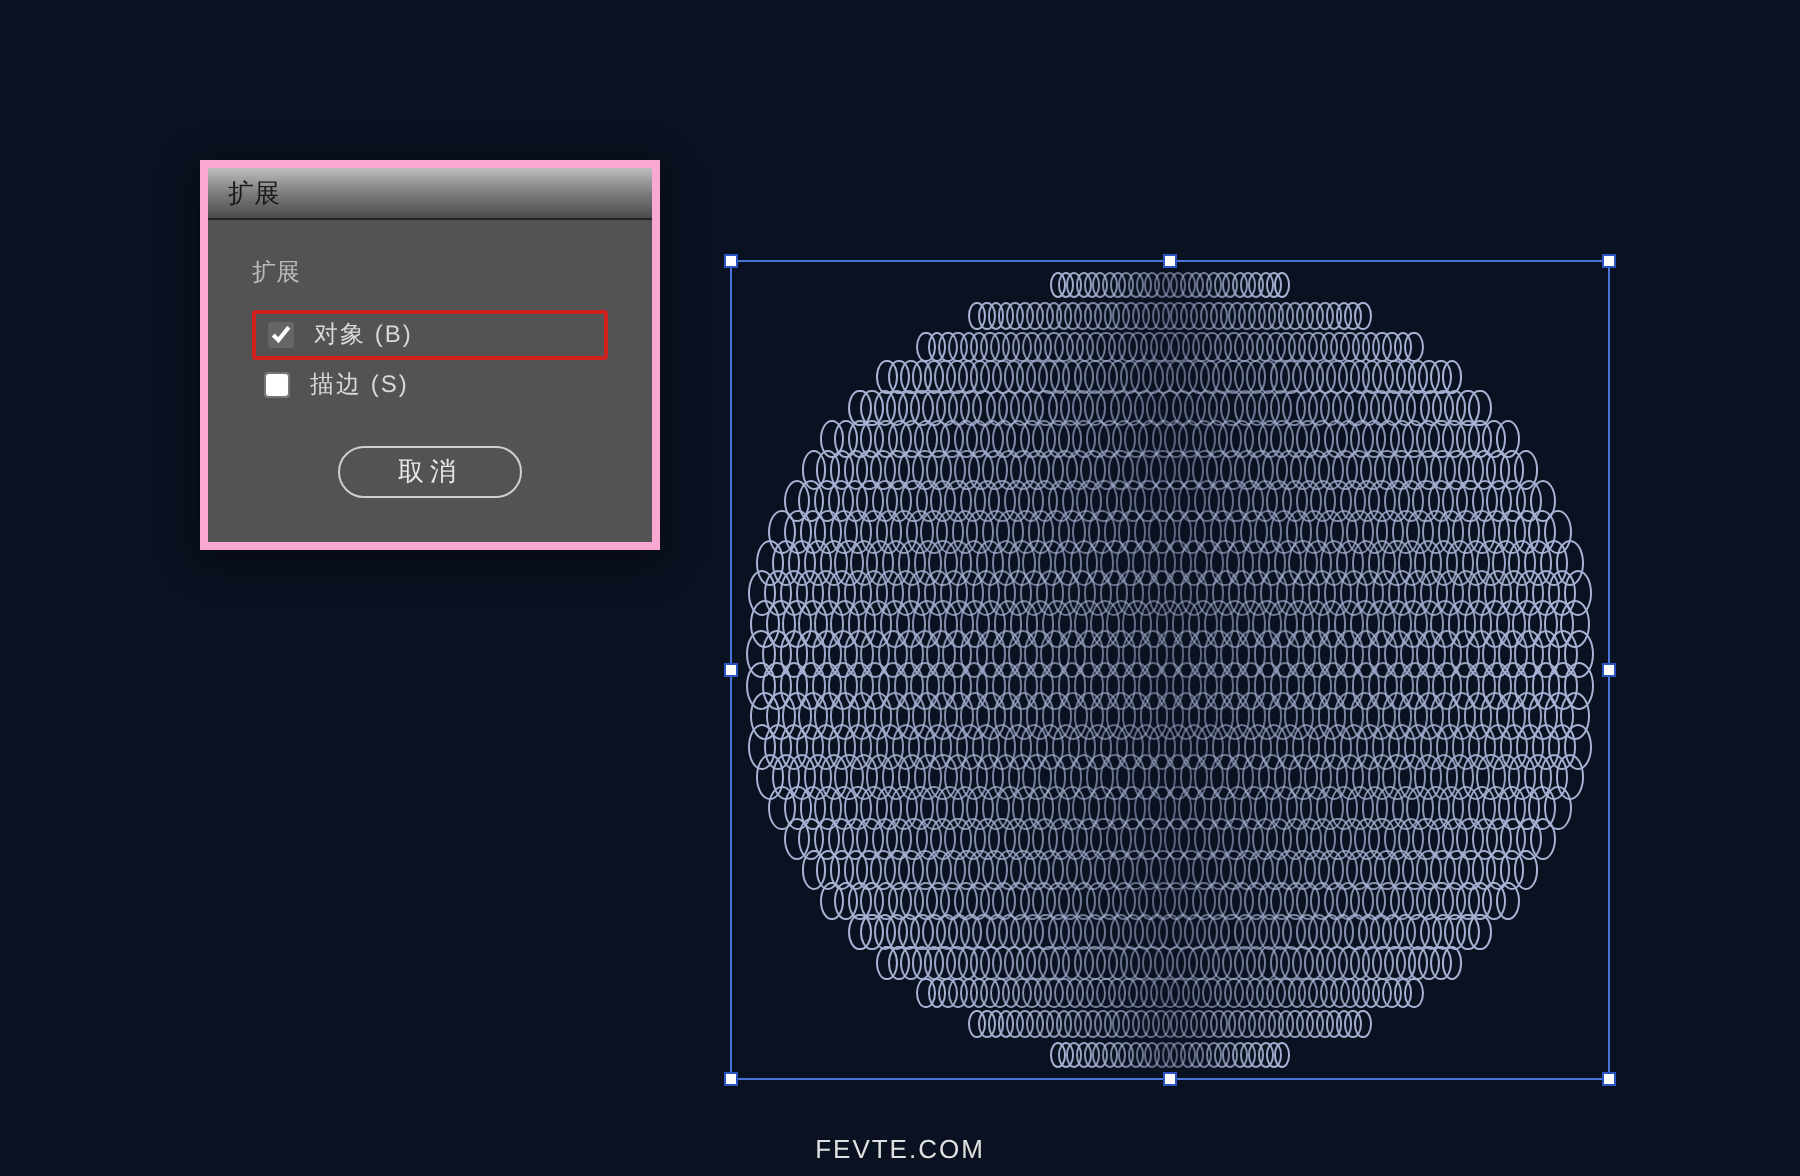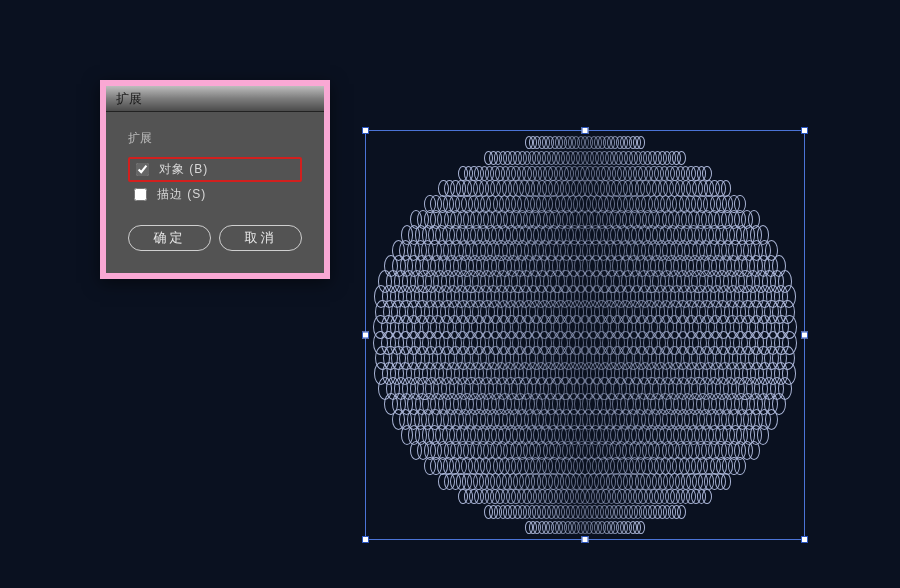--- a/index.html
+++ b/index.html
@@ -11,21 +11,21 @@
     position: relative;
     overflow: hidden;
   }
 
   .dialog {
     position: absolute;
     left: 100px;
     top: 80px;
     width: 230px;
     background: #535353;
-    border: 6px solid #f9a8d4;
+    border: 4px solid #f9a8d4;
     color: #d8d8d8;
     font-size: 12px;
     box-shadow: 0 4px 16px rgba(0,0,0,0.5);
   }
   .dialog-titlebar {
     height: 26px;
     background: linear-gradient(180deg, #c8c8c8 0%, #808080 35%, #3a3a3a 100%);
     background: linear-gradient(180deg, #bdbdbd 0%, #7d7d7d 50%, #4b4b4b 100%);
     color: #1a1a1a;
     padding: 0 10px;
@@ -167,21 +167,20 @@
         <input type="checkbox" style="">
         <label>描边 (S)</label>
       </div>
     </div>
 
     <div class="section disabled">
 
     </div>
 
     <div class="buttons">
-      <button class="btn">确定</button>
       <button class="btn">取消</button>
     </div>
   </div>
 </div>
 
 <div class="canvas-area">
   <div class="bbox">
     <div class="handle h-tl"></div>
     <div class="handle h-tm"></div>
     <div class="handle h-tr"></div>
@@ -1501,13 +1500,14 @@
         <div class="ring" style="width: 7.88922px; height: 12.7245px; margin-left: -3.55015px; opacity: 0.85;"></div>
         <div class="ring" style="width: 7.88922px; height: 12.7245px; margin-left: -3.55015px; opacity: 0.88;"></div>
         <div class="ring" style="width: 7.88922px; height: 12.7245px; margin-left: -3.55015px; opacity: 0.92;"></div>
         <div class="ring" style="width: 7.88922px; height: 12.7245px; margin-left: -3.55015px; opacity: 0.96;"></div>
         <div class="ring" style="width: 7.88922px; height: 12.7245px; margin-left: -3.55015px; opacity: 1;"></div>
       </div>
     </div>
 </div>
 
 <div class="footer">
+  <div class="url">FEVTE.COM</div>
 </div>
 
 </body></html>

